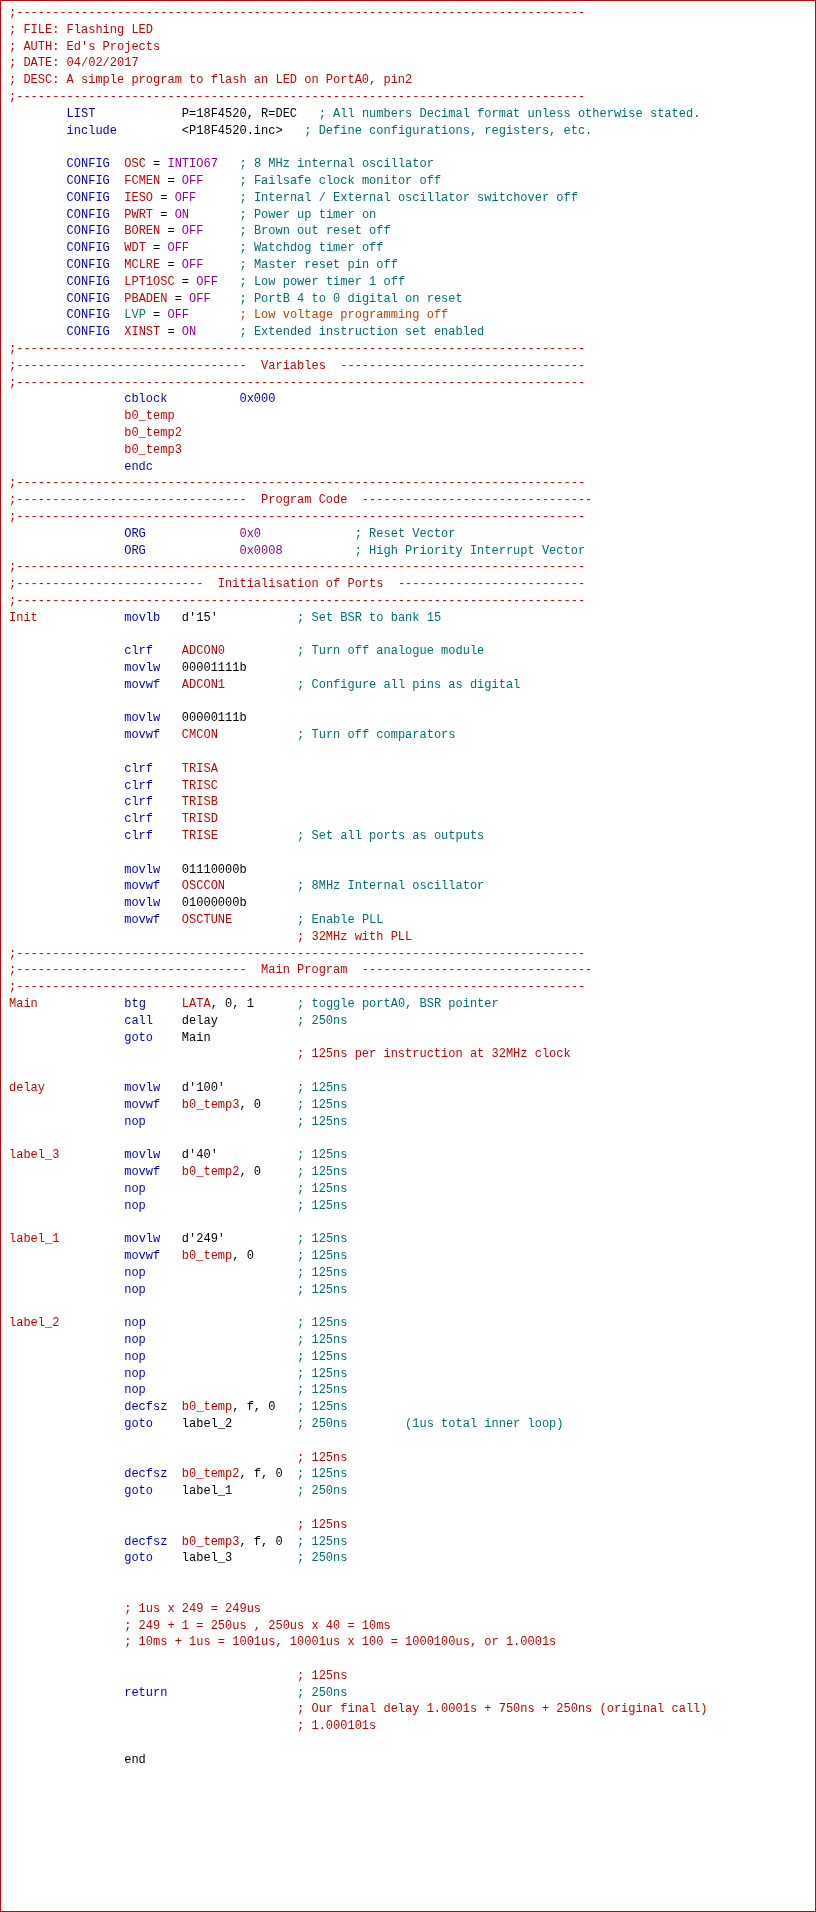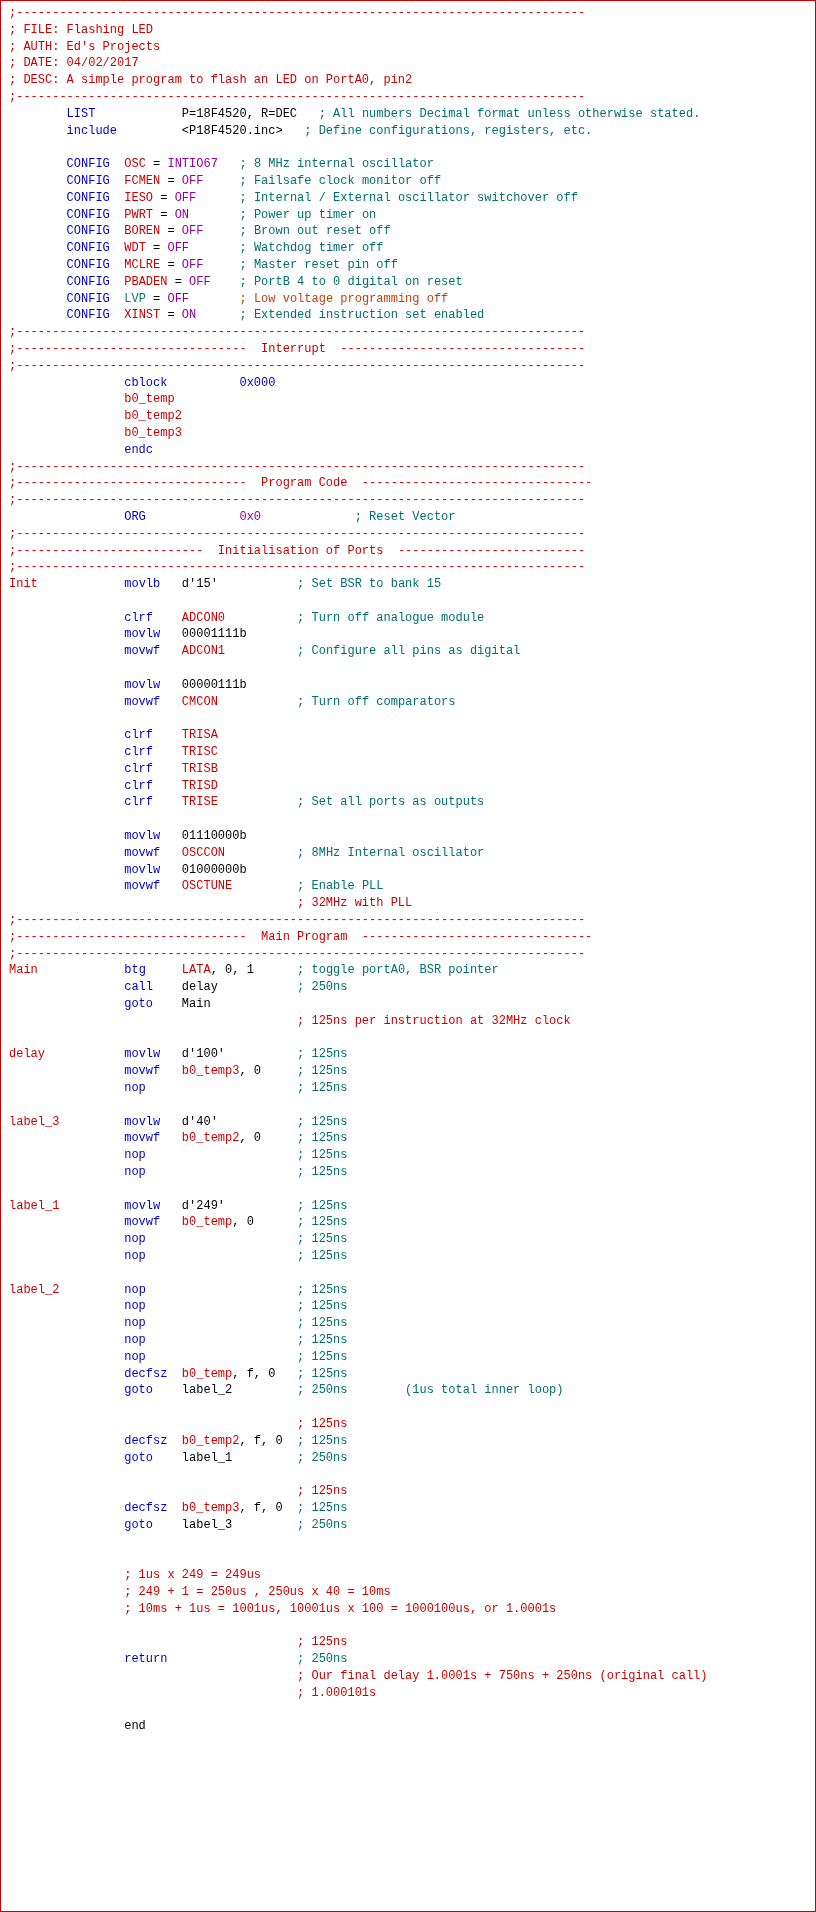--- a/index.html
+++ b/index.html
@@ -35,35 +35,37 @@
     <span class="line">        <span style="color:#0000cc">LIST</span>            P=18F4520, R=DEC   <span style="color:#007070">; All numbers Decimal format unless otherwise stated.</span></span>
     <span class="line">        <span style="color:#0000cc">include</span>         &lt;P18F4520.inc&gt;   <span style="color:#007070">; Define configurations, registers, etc.</span></span>
     <span class="line">&nbsp;</span>
     <span class="line">        <span style="color:#0000cc">CONFIG</span>  <span style="color:#cc0000">OSC</span> = <span style="color:#990099">INTIO67</span>   <span style="color:#007070">; 8 MHz internal oscillator</span></span>
     <span class="line">        <span style="color:#0000cc">CONFIG</span>  <span style="color:#cc0000">FCMEN</span> = <span style="color:#990099">OFF</span>     <span style="color:#007070">; Failsafe clock monitor off</span></span>
     <span class="line">        <span style="color:#0000cc">CONFIG</span>  <span style="color:#cc0000">IESO</span> = <span style="color:#990099">OFF</span>      <span style="color:#007070">; Internal / External oscillator switchover off</span></span>
     <span class="line">        <span style="color:#0000cc">CONFIG</span>  <span style="color:#cc0000">PWRT</span> = <span style="color:#990099">ON</span>       <span style="color:#007070">; Power up timer on</span></span>
     <span class="line">        <span style="color:#0000cc">CONFIG</span>  <span style="color:#cc0000">BOREN</span> = <span style="color:#990099">OFF</span>     <span style="color:#007070">; Brown out reset off</span></span>
     <span class="line">        <span style="color:#0000cc">CONFIG</span>  <span style="color:#cc0000">WDT</span> = <span style="color:#990099">OFF</span>       <span style="color:#007070">; Watchdog timer off</span></span>
     <span class="line">        <span style="color:#0000cc">CONFIG</span>  <span style="color:#cc0000">MCLRE</span> = <span style="color:#990099">OFF</span>     <span style="color:#007070">; Master reset pin off</span></span>
+    <span class="line">        <span style="color:#0000cc">CONFIG</span>  <span style="color:#cc0000">LPT1OSC</span> = <span style="color:#990099">OFF</span>   <span style="color:#007070">; Low power timer 1 off</span></span>
     <span class="line">        <span style="color:#0000cc">CONFIG</span>  <span style="color:#cc0000">PBADEN</span> = <span style="color:#990099">OFF</span>    <span style="color:#007070">; PortB 4 to 0 digital on reset</span></span>
     <span class="line">        <span style="color:#0000cc">CONFIG</span>  <span style="color:#0f766e">LVP</span> = <span style="color:#990099">OFF</span>       <span style="color:#c2410c">; Low voltage programming off</span></span>
     <span class="line">        <span style="color:#0000cc">CONFIG</span>  <span style="color:#cc0000">XINST</span> = <span style="color:#990099">ON</span>      <span style="color:#007070">; Extended instruction set enabled</span></span>
     <span class="line"><span style="color:#cc0000">;-----------------------------------------------------------------------------</span><span style="color:#cc0000">-</span><span style="color:#cc0000">-</span></span>
-    <span class="line"><span style="color:#cc0000">;--------------------------------  </span><span style="color:#cc0000">Interrupt</span><span style="color:#cc0000">  ----------------------------------</span></span>
+    <span class="line"><span style="color:#cc0000">;--------------------------------  </span><span style="color:#cc0000">Variables</span><span style="color:#cc0000">  ----------------------------------</span></span>
     <span class="line"><span style="color:#cc0000">;-----------------------------------------------------------------------------</span><span style="color:#cc0000">-</span><span style="color:#cc0000">-</span></span>
     <span class="line"><span style="color:#0000cc">                cblock          0x000</span></span>
     <span class="line">                <span style="color:#cc0000">b0_temp</span></span>
     <span class="line">                <span style="color:#cc0000">b0_temp2</span></span>
     <span class="line">                <span style="color:#cc0000">b0_temp3</span></span>
     <span class="line"><span style="color:#0000cc">                endc</span></span>
     <span class="line"><span style="color:#cc0000">;-----------------------------------------------------------------------------</span><span style="color:#cc0000">-</span><span style="color:#cc0000">-</span></span>
     <span class="line"><span style="color:#cc0000">;--------------------------------  </span><span style="color:#cc0000">Program Code</span><span style="color:#cc0000">  --------------------------------</span></span>
     <span class="line"><span style="color:#cc0000">;-----------------------------------------------------------------------------</span><span style="color:#cc0000">-</span><span style="color:#cc0000">-</span></span>
     <span class="line">                <span style="color:#0000cc">ORG</span>             <span style="color:#990099">0x0</span>             <span style="color:#007070">; Reset Vector</span></span>
+    <span class="line">                <span style="color:#0000cc">ORG</span>             <span style="color:#990099">0x0008</span>          <span style="color:#007070">; High Priority Interrupt Vector</span></span>
     <span class="line"><span style="color:#cc0000">;-----------------------------------------------------------------------------</span><span style="color:#cc0000">-</span><span style="color:#cc0000">-</span></span>
     <span class="line"><span style="color:#cc0000">;--------------------------  </span><span style="color:#cc0000">Initialisation of Ports</span><span style="color:#cc0000">  --------------------------</span></span>
     <span class="line"><span style="color:#cc0000">;-----------------------------------------------------------------------------</span><span style="color:#cc0000">-</span><span style="color:#cc0000">-</span></span>
     <span class="line"><span style="color:#cc0000">Init</span>            <span style="color:#0000cc">movlb</span>   d'15'           <span style="color:#007070">; Set BSR to bank 15</span></span>
     <span class="line">&nbsp;</span>
     <span class="line">                <span style="color:#0000cc">clrf</span>    <span style="color:#cc0000">ADCON0</span>          <span style="color:#007070">; Turn off analogue module</span></span>
     <span class="line">                <span style="color:#0000cc">movlw</span>   00001111b</span>
     <span class="line">                <span style="color:#0000cc">movwf</span>   <span style="color:#cc0000">ADCON1</span>          <span style="color:#007070">; Configure all pins as digital</span></span>
     <span class="line">&nbsp;</span>
     <span class="line">                <span style="color:#0000cc">movlw</span>   00000111b</span>

